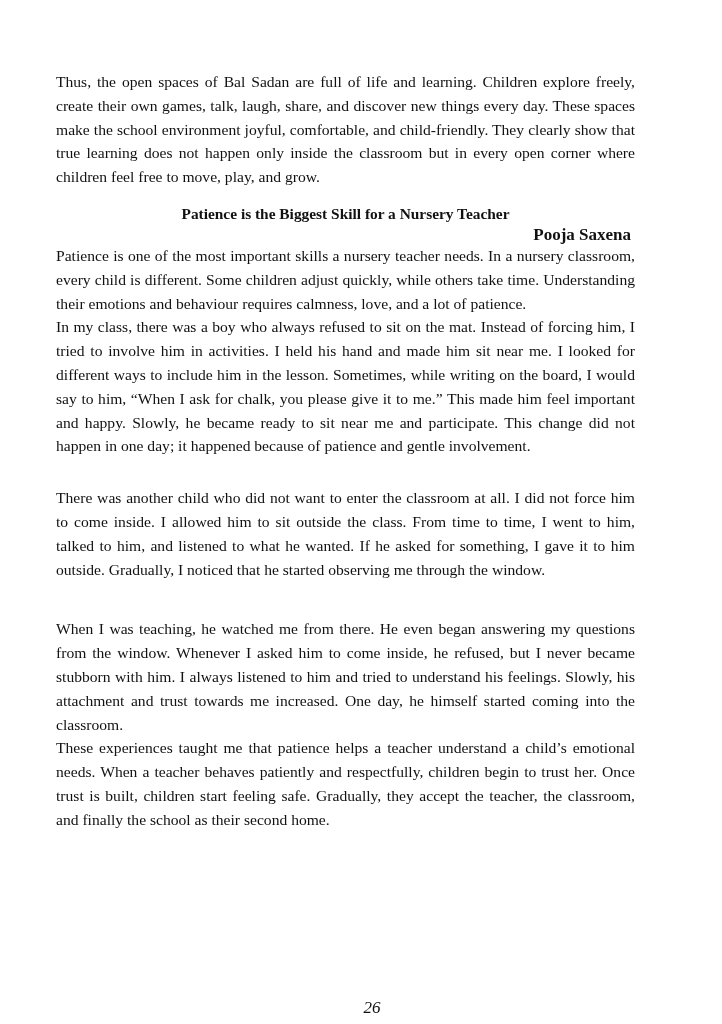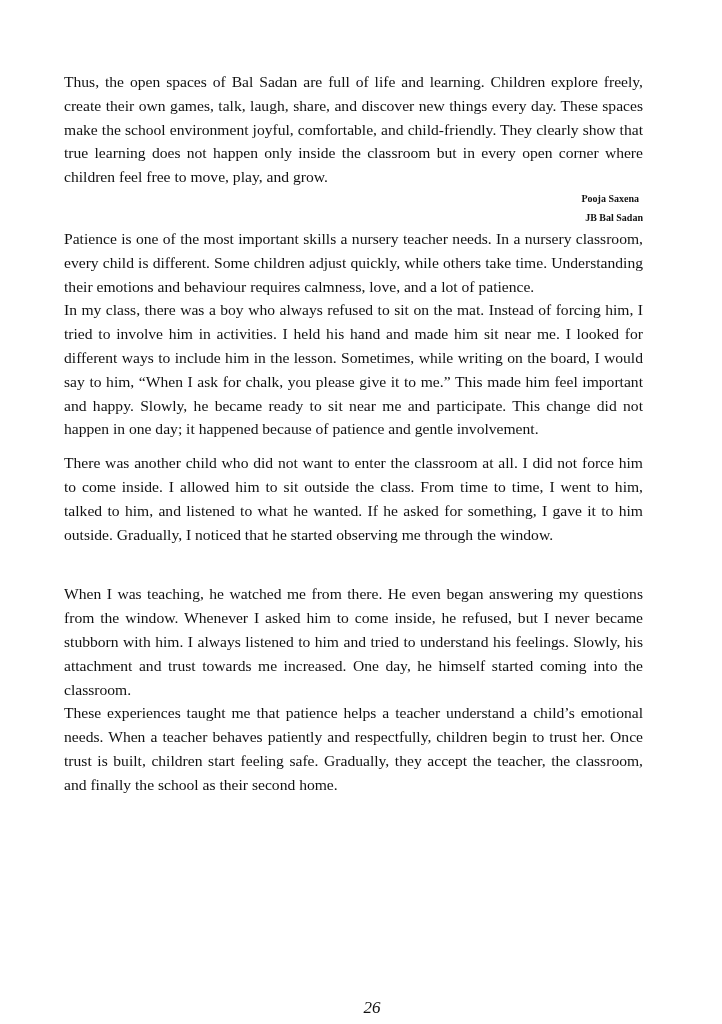--- a/index.html
+++ b/index.html
@@ -1,43 +1,43 @@
 <!DOCTYPE html>
 <html><head>
 <meta charset="utf-8">
 <style>
   html, body { margin: 0; padding: 0; background: #ffffff; }
   body { width: 722px; height: 1024px; position: relative; overflow: hidden; }
   .page {
-    position: absolute; left: 64px; top: 70px; width: 579px;
+    position: absolute; left: 56px; top: 70px; width: 579px;
     font-family: "Liberation Serif", serif; font-size: 15.6px; line-height: 23.8px;
     color: #111111; text-align: justify;
   }
   p { margin: 0; }
-  .gap-s { margin-top: 10px; }
+  .gap-s { margin-top: 28px; }
   .gap-l { margin-top: 36px; }
   .title {
     font-weight: bold; text-align: center; margin-top: 14px; font-size: 15.4px;
     line-height: 22px; padding-left: 0px; padding-right: 0;
   }
-  .author { font-weight: bold; text-align: right; font-size: 10px; line-height: 19px; }
+  .author { font-weight: bold; text-align: right; font-size: 17px; line-height: 19px; }
   .author-1 { padding-right: 4px; }
   .footer {
     position: absolute; left: 11px; width: 722px; top: 998px; text-align: center;
     font-family: "Liberation Serif", serif; font-style: italic; font-size: 17px; color: #111;
   }
 </style>
 </head>
 <body>
 
 <div class="page">
   <p>Thus, the open spaces of Bal Sadan are full of life and learning. Children explore freely, create their own games, talk, laugh, share, and discover new things every day. These spaces make the school environment joyful, comfortable, and child-friendly. They clearly show that true learning does not happen only inside the classroom but in every open corner where children feel free to move, play, and grow.</p>
 
+  <div class="title">Patience is the Biggest Skill for a Nursery Teacher</div>
   <div class="author author-1">Pooja Saxena</div>
-  <div class="author">JB Bal Sadan</div>
 
   <p>Patience is one of the most important skills a nursery teacher needs. In a nursery classroom, every child is different. Some children adjust quickly, while others take time. Understanding their emotions and behaviour requires calmness, love, and a lot of patience.</p>
   <p>In my class, there was a boy who always refused to sit on the mat. Instead of forcing him, I tried to involve him in activities. I held his hand and made him sit near me. I looked for different ways to include him in the lesson. Sometimes, while writing on the board, I would say to him, “When I ask for chalk, you please give it to me.” This made him feel important and happy. Slowly, he became ready to sit near me and participate. This change did not happen in one day; it happened because of patience and gentle involvement.</p>
   <p class="gap-s">There was another child who did not want to enter the classroom at all. I did not force him to come inside. I allowed him to sit outside the class. From time to time, I went to him, talked to him, and listened to what he wanted. If he asked for something, I gave it to him outside. Gradually, I noticed that he started observing me through the window.</p>
   <p class="gap-l">When I was teaching, he watched me from there. He even began answering my questions from the window. Whenever I asked him to come inside, he refused, but I never became stubborn with him. I always listened to him and tried to understand his feelings. Slowly, his attachment and trust towards me increased. One day, he himself started coming into the classroom.</p>
   <p>These experiences taught me that patience helps a teacher understand a child’s emotional needs. When a teacher behaves patiently and respectfully, children begin to trust her. Once trust is built, children start feeling safe. Gradually, they accept the teacher, the classroom, and finally the school as their second home.</p>
 </div>
 
 <div class="footer">26</div>
 

